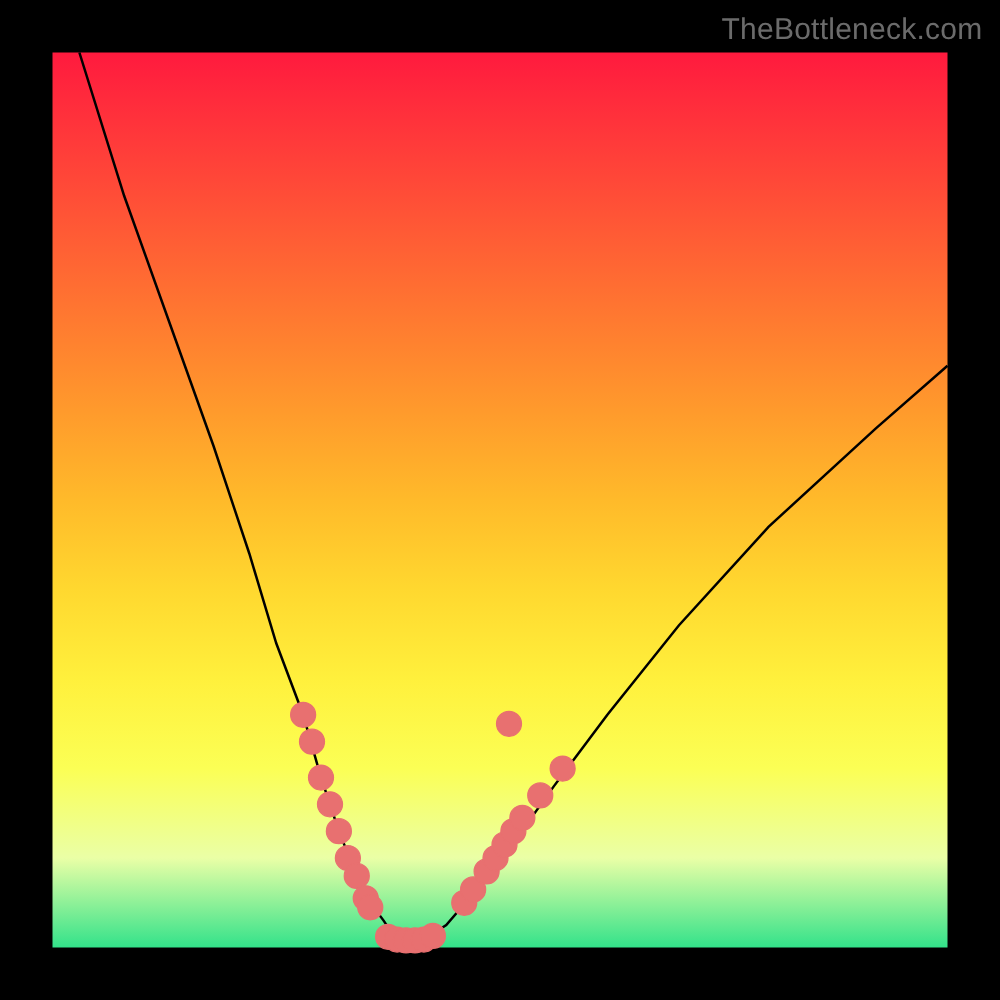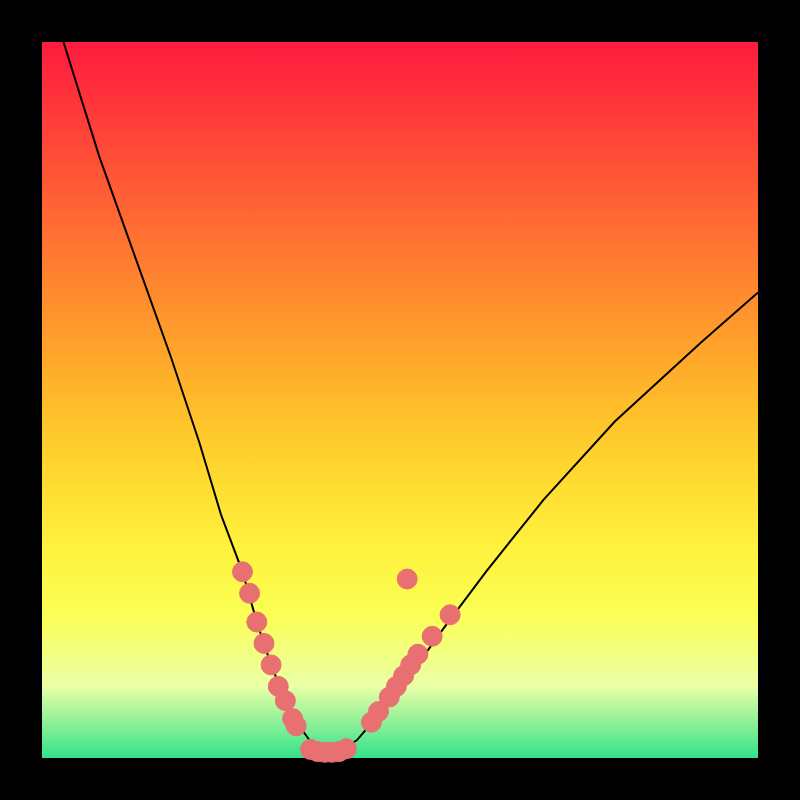--- a/index.html
+++ b/index.html
@@ -64,20 +64,21 @@
   }
   .dot {
     fill: #e87070;
     stroke: #e87070;
   }
 </style>
 </head>
 <body>
 
 <div class="frame">
+  <div class="watermark">TheBottleneck.com</div>
   <div class="plot-area">
     <svg class="curve" viewBox="0 0 716 716">
       <path id="curvePath" class="curve-path" d="M21.5 0.0 L57.3 114.6 L93.1 214.8 L128.9 315.0 L157.5 401.0 L179.0 472.6 L200.5 529.8 L214.8 580.0 L229.1 622.9 L243.4 658.7 L254.2 680.2 L264.9 694.5 L272.1 705.3 L279.2 710.3 L286.4 710.3 L293.6 710.3 L300.7 707.4 L315.0 698.1 L336.5 673.0 L365.2 637.2 L401.0 587.1 L443.9 529.8 L501.2 458.2 L572.8 379.5 L658.7 300.7 L716.0 250.6"></path>
       <g id="dots">
           <circle cx="200.5" cy="529.8" r="10" class="dot"></circle>
           <circle cx="207.6" cy="551.3" r="10" class="dot"></circle>
           <circle cx="214.8" cy="580.0" r="10" class="dot"></circle>
           <circle cx="222.0" cy="601.4" r="10" class="dot"></circle>
           <circle cx="229.1" cy="622.9" r="10" class="dot"></circle>
           <circle cx="236.3" cy="644.4" r="10" class="dot"></circle>

